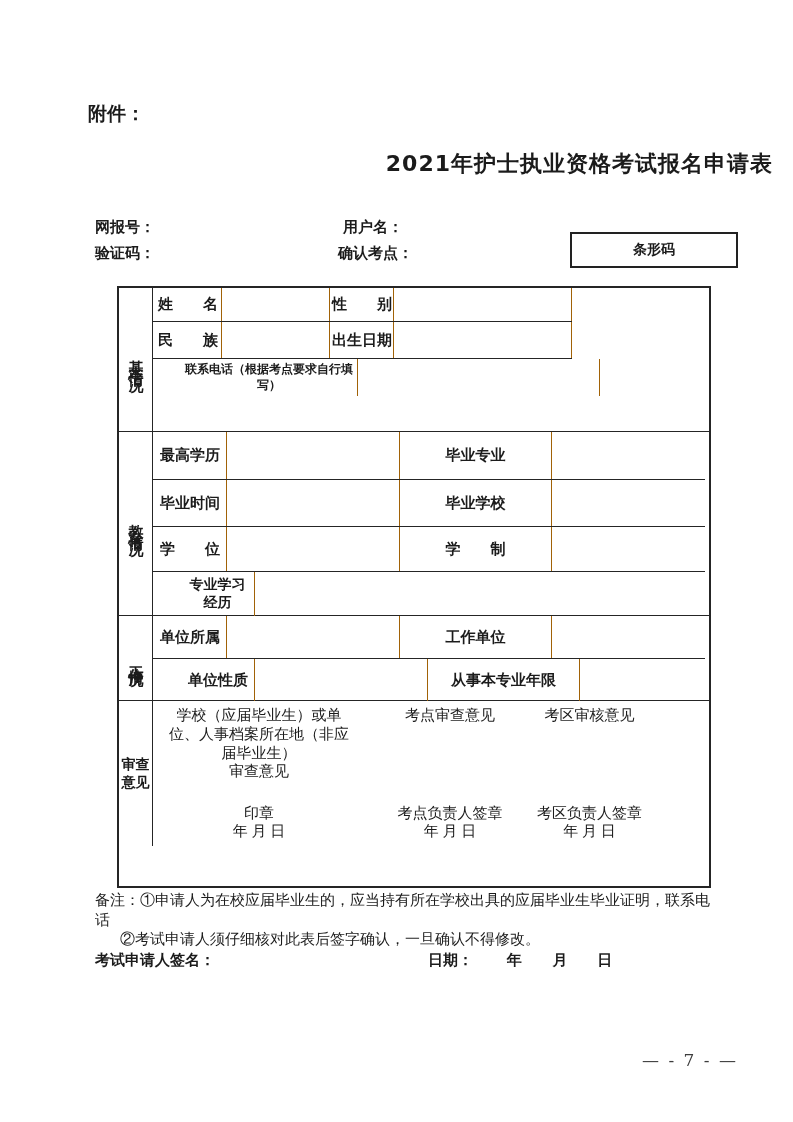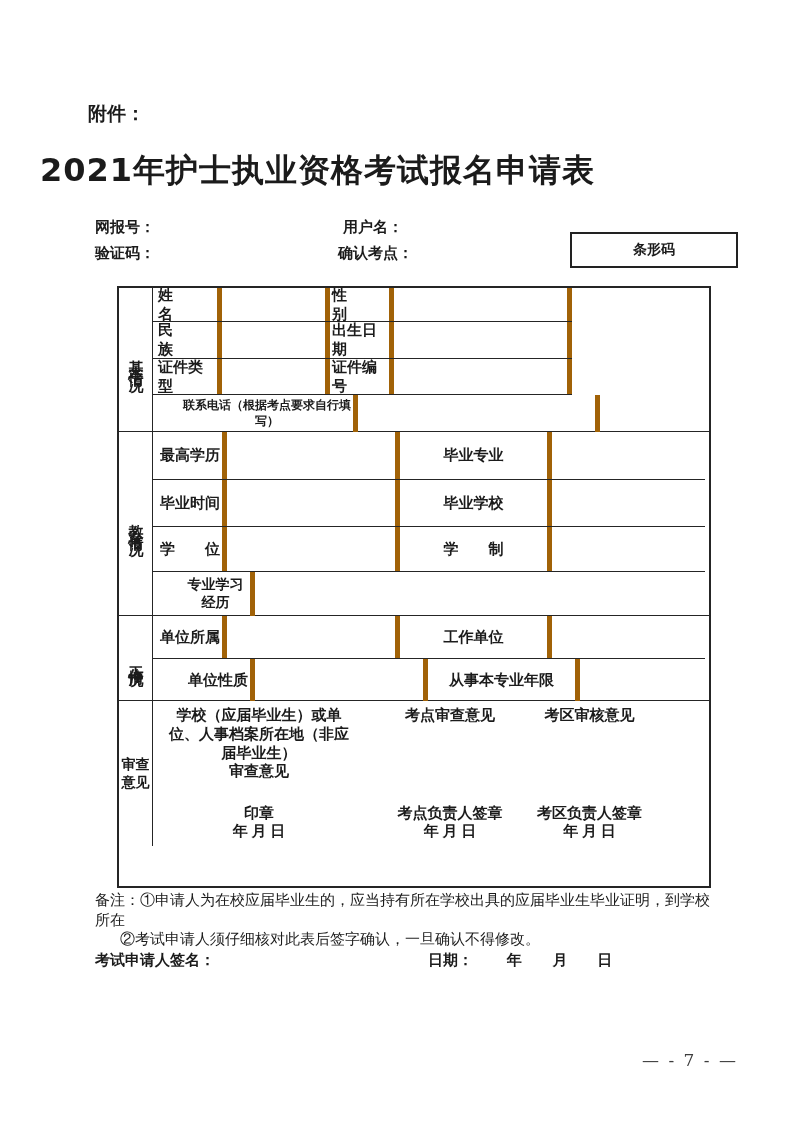--- a/index.html
+++ b/index.html
@@ -7,22 +7,22 @@
   body {
     position: relative;
     background: #ffffff;
     color: #1b1b1b;
     font-family: "Liberation Serif", serif;
   }
   .abs { position: absolute; }
 
   .attachment { left: 88px; top: 101px; font-size: 19px; font-weight: bold; }
   .title {
-    left: 40px; right: 20px; top: 149px; text-align: left;
-    font-size: 32px; font-weight: bold; letter-spacing: 1px;
+    left: 40px; right: 20px; top: 149px; text-align: right;
+    font-size: 22px; font-weight: bold; letter-spacing: 1px;
     font-family: "DejaVu Sans", sans-serif;
   }
   .hfield { font-size: 15px; font-weight: bold; }
   .f-netno   { left: 95px;  top: 218px; }
   .f-user    { left: 343px; top: 218px; }
   .f-captcha { left: 95px;  top: 244px; }
   .f-site    { left: 338px; top: 244px; }
   .barcode-box {
     left: 570px; top: 232px; width: 168px; height: 36px;
     border: 2px solid #222; display: flex; align-items: center; justify-content: center;
@@ -39,30 +39,30 @@
   .vhead {
     width: 34px; flex: none; border-right: 1px solid #252525;
     display: flex; align-items: center; justify-content: center;
     font-weight: bold; text-align: center; line-height: 1.25; font-size: 14px;
   }
   .vtext { writing-mode: vertical-rl; text-orientation: upright; letter-spacing: 6px; font-size: 15px; }
   .mid { display: flex; flex-direction: column; flex: none; }
   .mrow { display: flex; border-bottom: 1px solid #252525; flex: none; }
   .mrow.last { border-bottom: none; margin-left: 28px; }
   .cell { display: flex; align-items: center; flex: none; }
-  .cell.br { border-right: 5px solid #a16207; }
+  .cell.br { border-right: 1px solid #a16207; }
   .cell.label { font-weight: bold; }
   .cell.center { justify-content: center; text-align: center; }
   .pre { white-space: pre-line; }
   .grow { flex: 1 1 auto; }
 
   .rev-col {
     display: flex; flex-direction: column; justify-content: space-between;
     align-items: center; text-align: center; padding: 5px 2px;
-    font-weight: bold; line-height: 1.25; flex: none;
+    font-weight: normal; line-height: 1.25; flex: none;
   }
 
   .notes { left: 95px; top: 891px; width: 625px; font-size: 15px; line-height: 19.5px; }
   .notes .n2 { padding-left: 38px; }
   .notes .n3 { padding-left: 25px; }
 
   .sign-label { left: 95px;  top: 951px; font-size: 15px; font-weight: bold; font-family: Liberation Serif, serif; }
   .date-line  { left: 388px; top: 951px; font-size: 15px; font-weight: bold; margin-left: 40px; }
   .date-line .y { margin-left: 30px; }
   .date-line .m { margin-left: 27px; }
@@ -98,26 +98,20 @@
       <div class="mrow" style="height:34px">
         <div class="cell label br" style="width:69px;padding-left:5px">姓　　名</div>
         <div class="cell br" style="width:108px"></div>
         <div class="cell label br" style="width:64px;padding-left:2px">性　　别</div>
         <div class="cell br" style="width:178px"></div>
       </div>
       <div class="mrow" style="height:37px">
         <div class="cell label br" style="width:69px;padding-left:5px">民　　族</div>
         <div class="cell br" style="width:108px"></div>
         <div class="cell label br" style="width:64px;padding-left:2px">出生日期</div>
-        <div class="cell br" style="width:178px"></div>
-      </div>
-      <div class="mrow" style="height:36px">
-        <div class="cell label br" style="width:69px;padding-left:5px">证件类型</div>
-        <div class="cell br" style="width:108px"></div>
-        <div class="cell label br" style="width:64px;padding-left:2px">证件编号</div>
         <div class="cell br" style="width:178px"></div>
       </div>
       <div class="mrow last" style="height:37px">
         <div class="cell label br center pre" style="width:177px;font-size:12px;line-height:1.3">联系电话（根据考点要求自行填
 写）</div>
         <div class="cell br" style="width:242px"></div>
       </div>
     </div>
     <div class="cell grow"></div>
   </div>
@@ -193,21 +187,21 @@
     <div class="rev-col grow">
       <div>考区审核意见</div>
       <div class="pre">考区负责人签章
 年 月 日</div>
     </div>
   </div>
 
 </div>
 
 <div class="abs notes">
-  <div class="n1">备注：①申请人为在校应届毕业生的，应当持有所在学校出具的应届毕业生毕业证明，到学校所在</div>
+  <div class="n1">备注：①申请人为在校应届毕业生的，应当持有所在学校出具的应届毕业生毕业证明，联系电话</div>
   <div class="n3">②考试申请人须仔细核对此表后签字确认，一旦确认不得修改。</div>
 </div>
 
 <div class="abs sign-label">考试申请人签名：</div>
 <div class="abs date-line">
   <span>日期：</span>
   <span class="y">年</span>
   <span class="m">月</span>
   <span class="d">日</span>
 </div>

